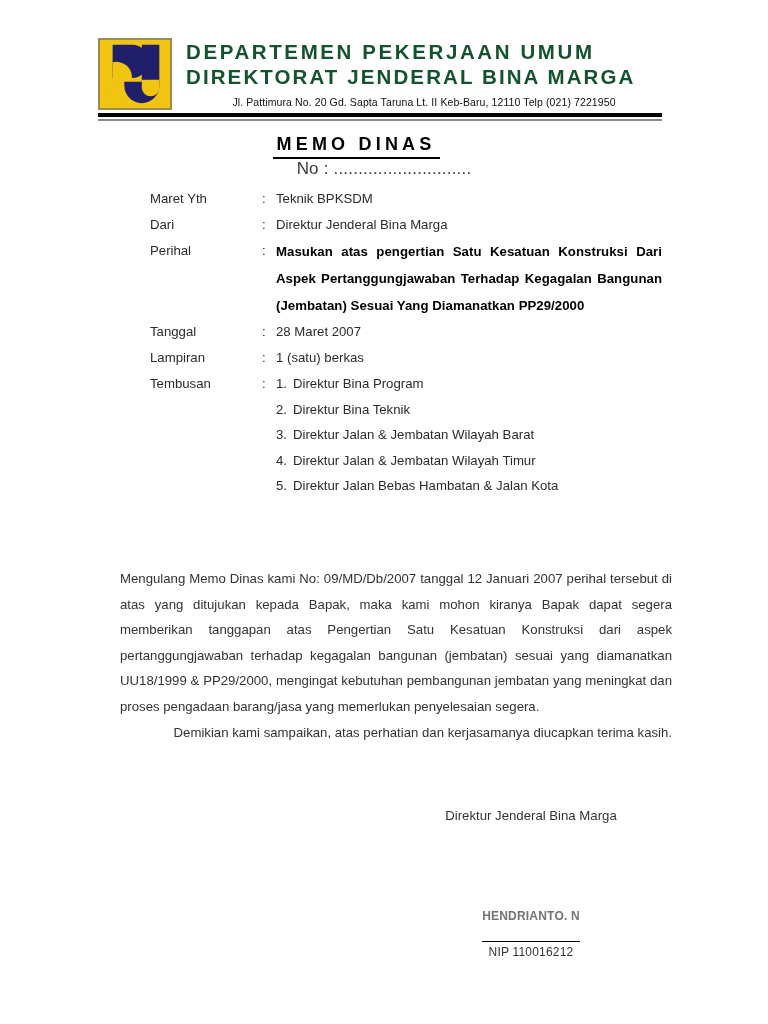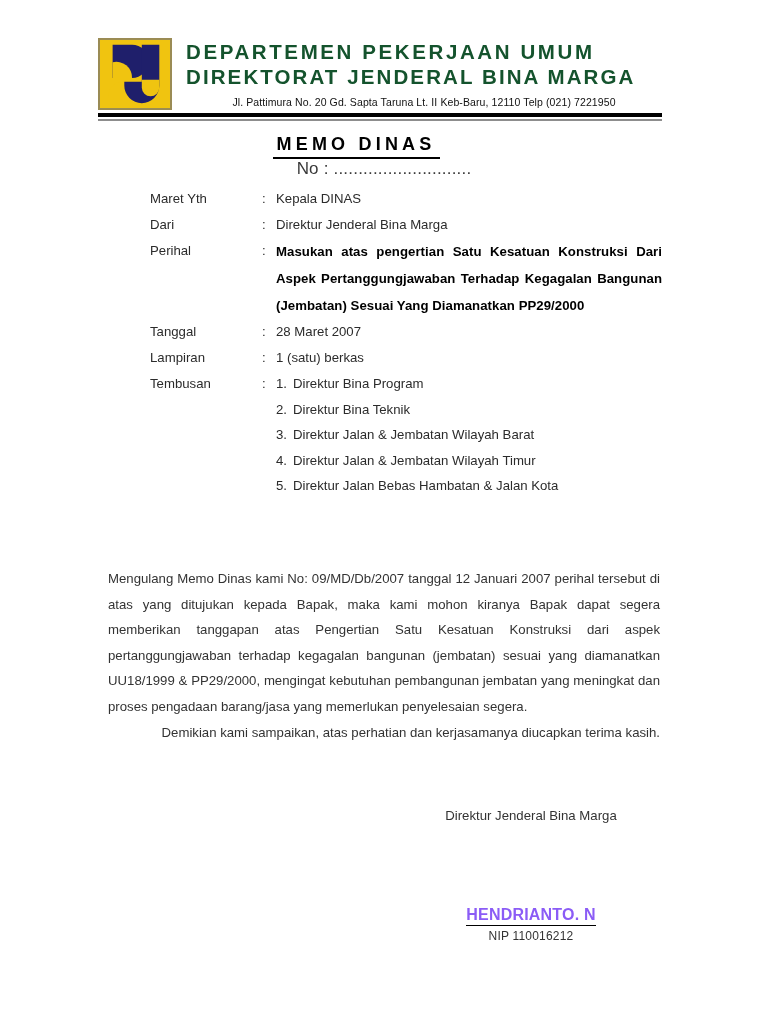--- a/index.html
+++ b/index.html
@@ -162,21 +162,21 @@
     color: #2b2b2b;
     display: flex;
   }
   .tembusan-num {
     flex: 0 0 17px;
   }
 
   
   .body-block {
     position: absolute;
-    left: 108px;
+    left: 120px;
     top: 566px;
     width: 552px;
   }
   .body-para {
     font-size: 13.2px;
     line-height: 25.6px;
     text-align: justify;
     text-align-last: left;
     color: #333333;
     margin: 0;
@@ -204,25 +204,25 @@
   }
   .sign-name-wrap {
     position: absolute;
     left: 396px;
     top: 906px;
     width: 270px;
     text-align: center;
   }
   .sign-name {
     display: inline-block;
-    font-size: 16px;
+    font-size: 12px;
     font-weight: bold;
-    color: #8b5cf6;
+    color: #737373;
     border-bottom: 1.6px solid #000000;
-    padding-bottom: 1px;
+    padding-bottom: 18px;
     letter-spacing: 0.2px;
   }
   .sign-nip {
     font-size: 12px;
     color: #333333;
     margin-top: 3px;
     letter-spacing: 0.2px;
   }
 </style>
 </head>
@@ -255,21 +255,21 @@
   <div class="doc-title-wrap">
     <span class="doc-title">MEMO DINAS</span>
   </div>
   <div class="doc-number">No : ............................</div>
 
   <div class="fields">
 
     <div class="field-row">
       <div class="field-label">Maret Yth</div>
       <div class="field-colon">:</div>
-      <div class="field-value">Kepala DINAS</div>
+      <div class="field-value">Teknik BPKSDM</div>
     </div>
 
     <div class="field-row">
       <div class="field-label">Dari</div>
       <div class="field-colon">:</div>
       <div class="field-value">Direktur Jenderal Bina Marga</div>
     </div>
 
     <div class="field-row">
       <div class="field-label">Perihal</div>

